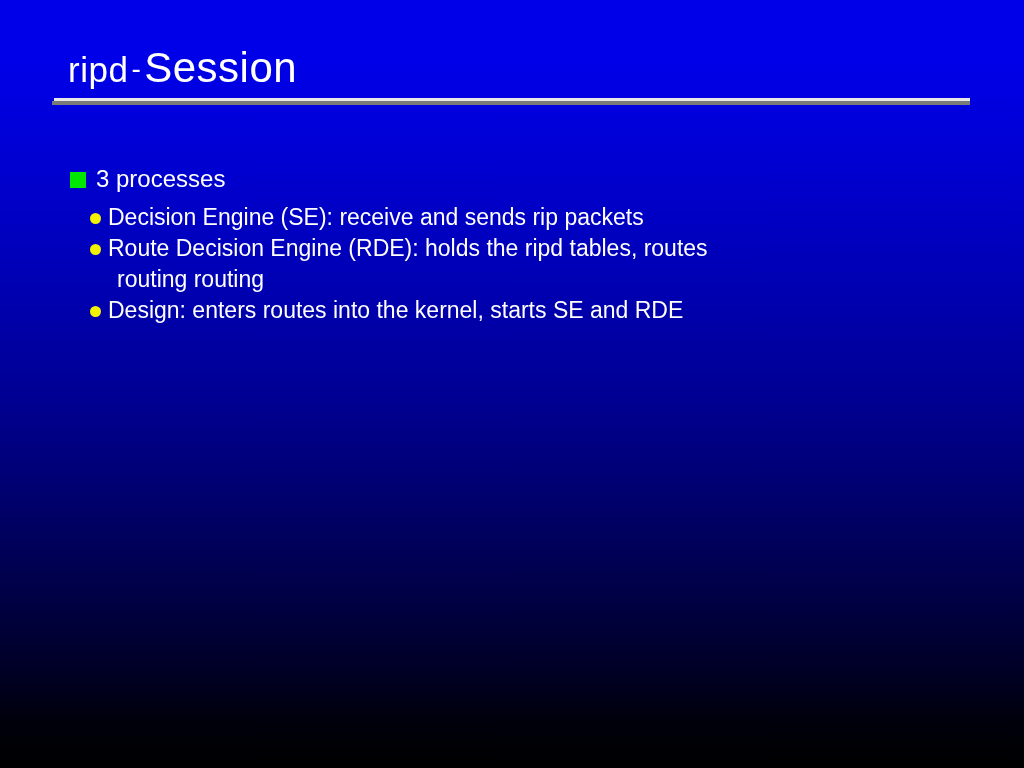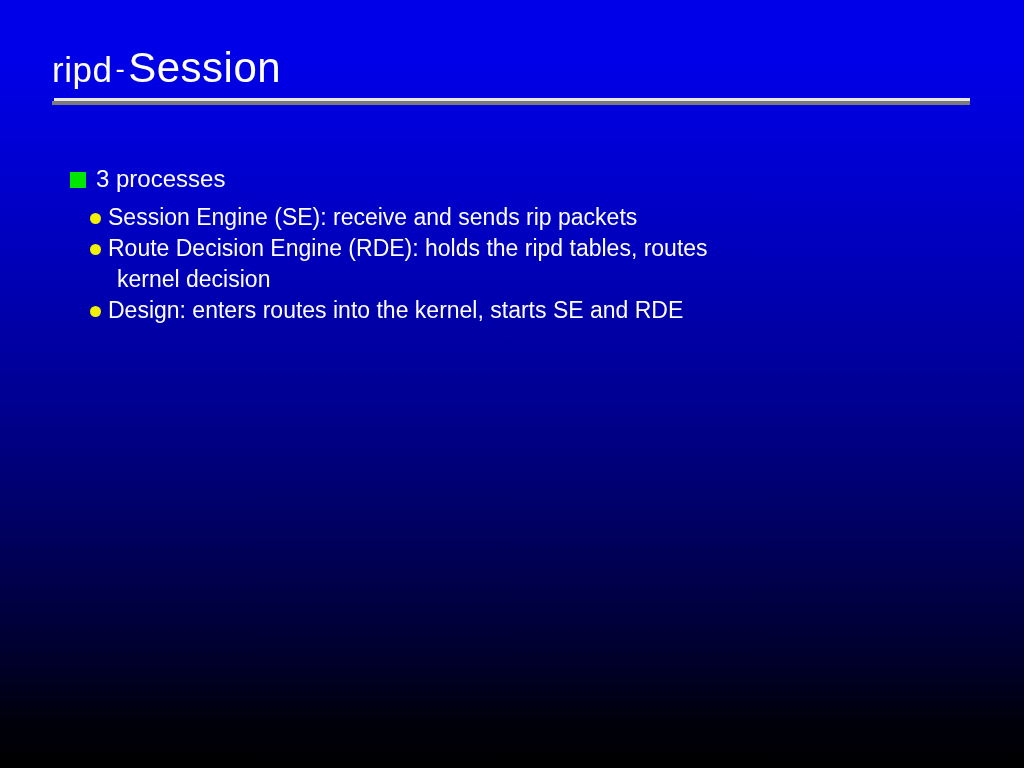--- a/index.html
+++ b/index.html
@@ -42,20 +42,21 @@
   #slide-title {
     color: #ffffff;
     font-size: 42px;
     line-height: 48px;
     font-weight: normal;
     white-space: nowrap;
     letter-spacing: 0.5px;
   }
   #slide-title .small-word {
     font-size: 35px;
+    margin-left: 16px;
   }
   #slide-title .dash {
     font-size: 28px;
     position: relative;
     top: -4px;
     padding: 0 3px;
   }
 
   #title-rule {
     position: absolute;
@@ -143,26 +144,26 @@
 
   <div id="body-block">
 
     <div class="lvl1">
       <span class="sq-bullet"></span>
       <span class="lvl1-text">3 processes</span>
     </div>
 
     <div class="lvl2">
       <span class="dot-bullet"></span>
-      <span class="lvl2-text">Session Engine (SE): receive and sends rip packets</span>
+      <span class="lvl2-text">Decision Engine (SE): receive and sends rip packets</span>
     </div>
 
     <div class="lvl2">
       <span class="dot-bullet"></span>
-      <span class="lvl2-text"><span>Route Decision Engine (RDE): holds the ripd tables, routes</span><span class="wrap-indent">kernel decision</span></span>
+      <span class="lvl2-text"><span>Route Decision Engine (RDE): holds the ripd tables, routes</span><span class="wrap-indent">routing routing</span></span>
     </div>
 
     <div class="lvl2">
       <span class="dot-bullet"></span>
       <span class="lvl2-text">Design: enters routes into the kernel, starts SE and RDE</span>
     </div>
 
   </div>
 
 </div>

